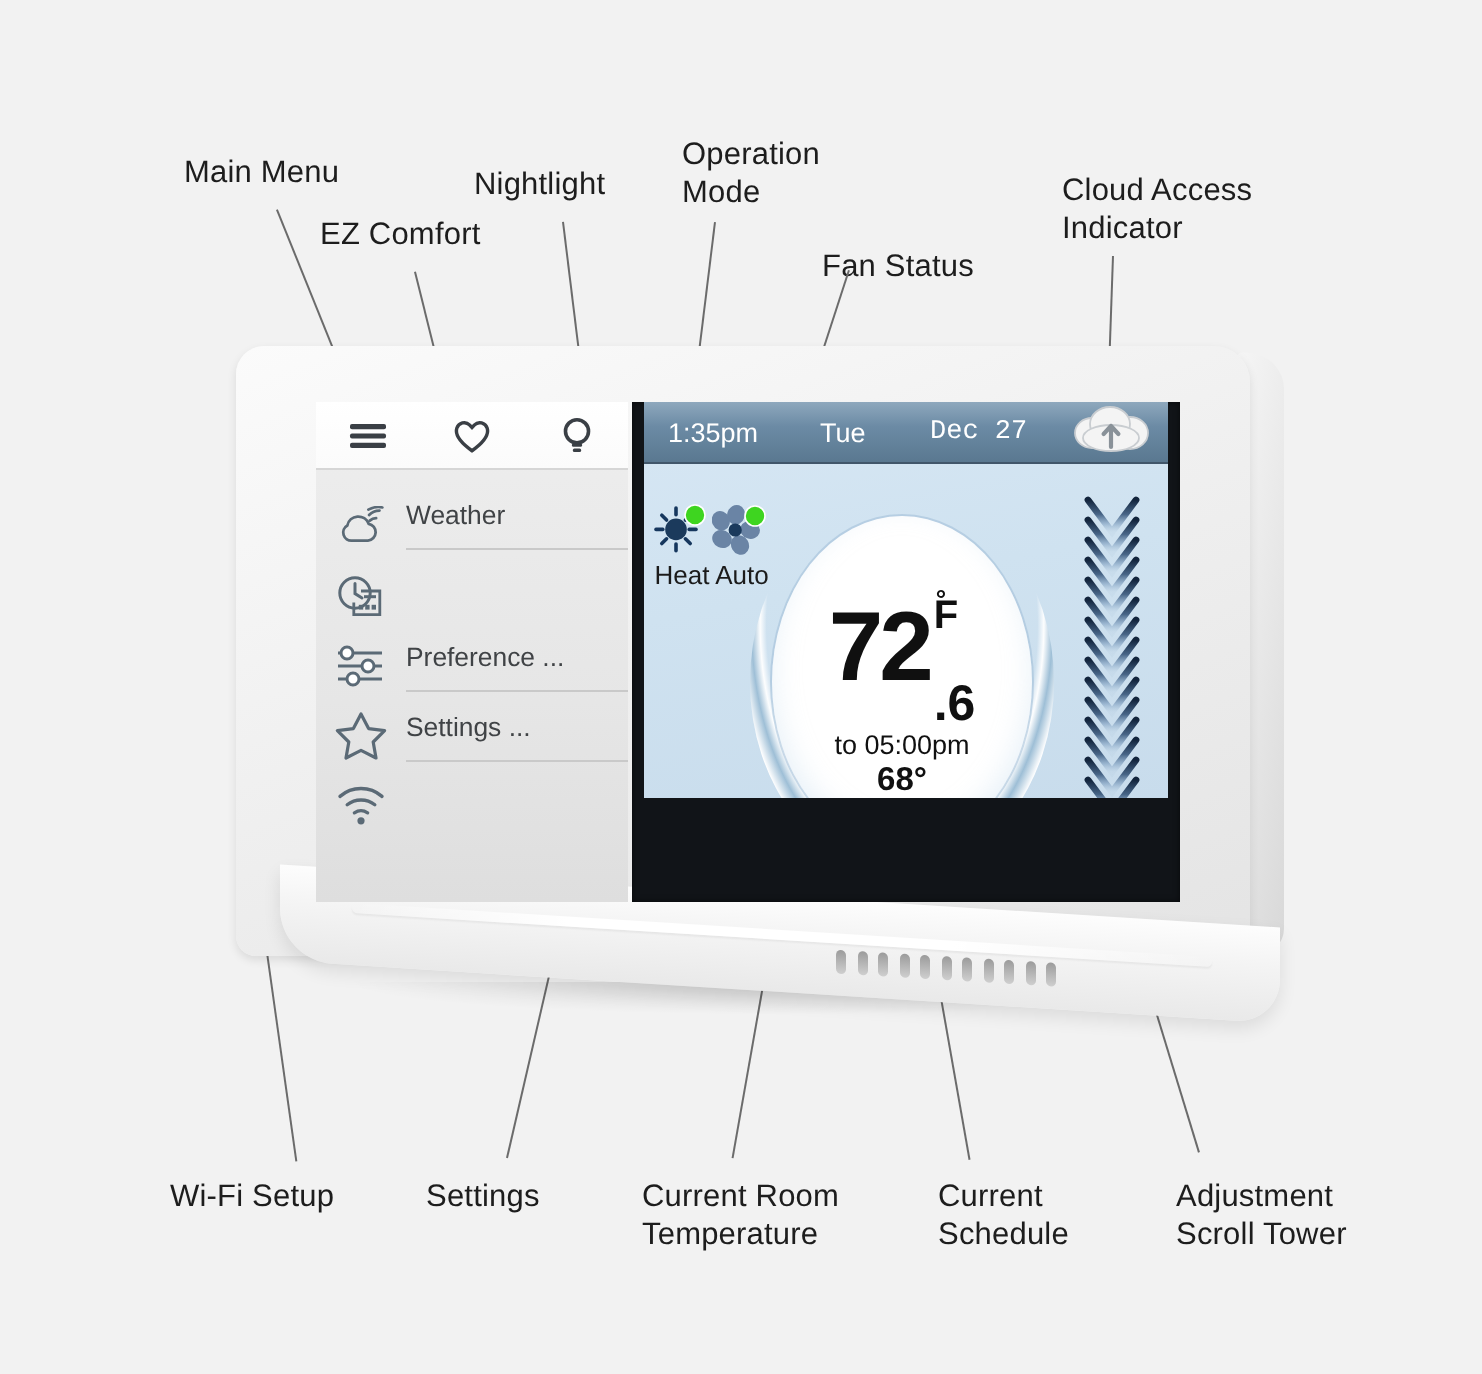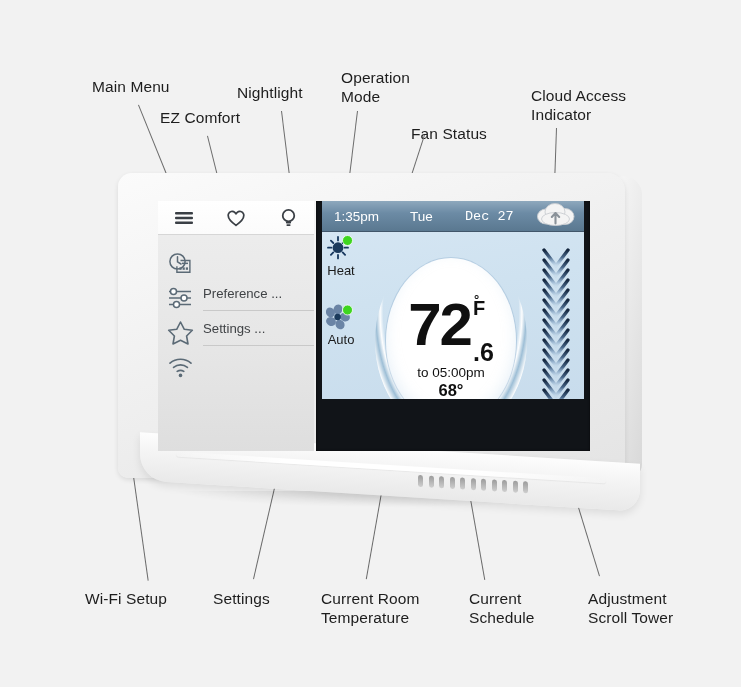--- a/index.html
+++ b/index.html
@@ -160,23 +160,23 @@
     position:relative;
   }
   .sb-time{position:absolute;left:12px;}
   .sb-day{position:absolute;left:88px;}
   .sb-date{position:absolute;left:143px;font-family:Liberation Mono, monospace;}
   .sb-cloud{position:absolute;right:6px;top:2px;}
 
   .screen-body{position:relative;height:220px;}
 
   .mode-col{
-    position:absolute;left:4px;top:3px;
+    position:absolute;left:4px;top:20px;
     width:46px;
-    display:flex;flex-direction:column;align-items:flex-start;
+    display:flex;flex-direction:row;align-items:center;
   }
   .mode-item{display:flex;flex-direction:column;align-items:center;}
   .mode-label{
     font-size:13px;color:#1b1b1b;margin-top:1px;
     font-family:"Liberation Sans", sans-serif;
   }
   .mode-gap{height:26px;}
 
   .humid{
     position:absolute;left:6px;bottom:4px;
@@ -210,21 +210,21 @@
     border-radius:50%;
     background:#ffffff;
     box-shadow:0 0 0 1px rgba(160,190,215,0.55), inset 0 -6px 14px rgba(190,215,235,0.35);
   }
   .temp-row{
     position:absolute;
     left:0;right:0;top:38px;
     display:flex;align-items:flex-start;justify-content:center;
   }
   .temp-main{
-    font-size:60px;
+    font-size:49px;
     font-weight:bold;
     line-height:57px;
     color:#101010;
     letter-spacing:-2px;
     font-family:"Liberation Sans", sans-serif;
   }
   .temp-right{
     display:flex;flex-direction:column;align-items:flex-start;
     margin-left:2px;padding-top:3px;
   }
@@ -316,20 +316,31 @@
         <svg width="17" height="20" viewBox="0 0 18 21">
           <circle cx="9" cy="8" r="6.1" fill="none" stroke="#3a3f45" stroke-width="1.9"></circle>
           <rect x="6.3" y="14.3" width="5.4" height="1.9" rx="0.8" fill="#3a3f45"></rect>
           <rect x="6.8" y="17.1" width="4.4" height="1.9" rx="0.8" fill="#3a3f45"></rect>
         </svg>
       </div>
     </div>
 
     <div class="menu-list">
 
+      <div class="menu-item">
+        <span class="mi-icon">
+          <svg width="26" height="20" viewBox="0 0 28 21">
+            <path d="M8.6 18.4 h8.6 a4.6 4.6 0 0 0 0.4 -9.1 a6 6 0 0 0 -11.5 0.9 a4.4 4.4 0 0 0 2.5 8.2 Z" fill="none" stroke="#5b6a76" stroke-width="1.5"></path>
+            <path d="M18.2 7.6 a5.2 5.2 0 0 1 3.4 -1.3" fill="none" stroke="#5b6a76" stroke-width="1.5" stroke-linecap="round"></path>
+            <path d="M17.8 4.6 a8 8 0 0 1 5.6 -2.4" fill="none" stroke="#5b6a76" stroke-width="1.5" stroke-linecap="round"></path>
+            <path d="M17.4 1.7 a11 11 0 0 1 7.6 -1.2" fill="none" stroke="#5b6a76" stroke-width="1.4" stroke-linecap="round"></path>
+          </svg>
+        </span>
+        <span class="mi-label">Weather</span>
+      </div>
 
       <div class="menu-item">
         <span class="mi-icon">
           <svg width="26" height="22" viewBox="0 0 26 22">
             <circle cx="9.5" cy="9.5" r="7.6" fill="none" stroke="#5b6a76" stroke-width="1.5"></circle>
             <path d="M9.5 4.8 v5 l3.5 2.2" fill="none" stroke="#5b6a76" stroke-width="1.5" stroke-linecap="round"></path>
             <path d="M12.5 8.5 h9.4 v11.8 h-13 v-6" fill="none" stroke="#5b6a76" stroke-width="1.4"></path>
             <rect x="11.4" y="15.4" width="2.2" height="2.4" fill="#5b6a76"></rect>
             <rect x="14.6" y="15.4" width="2.2" height="2.4" fill="#5b6a76"></rect>
             <rect x="17.8" y="15.4" width="2.2" height="2.4" fill="#5b6a76"></rect>

